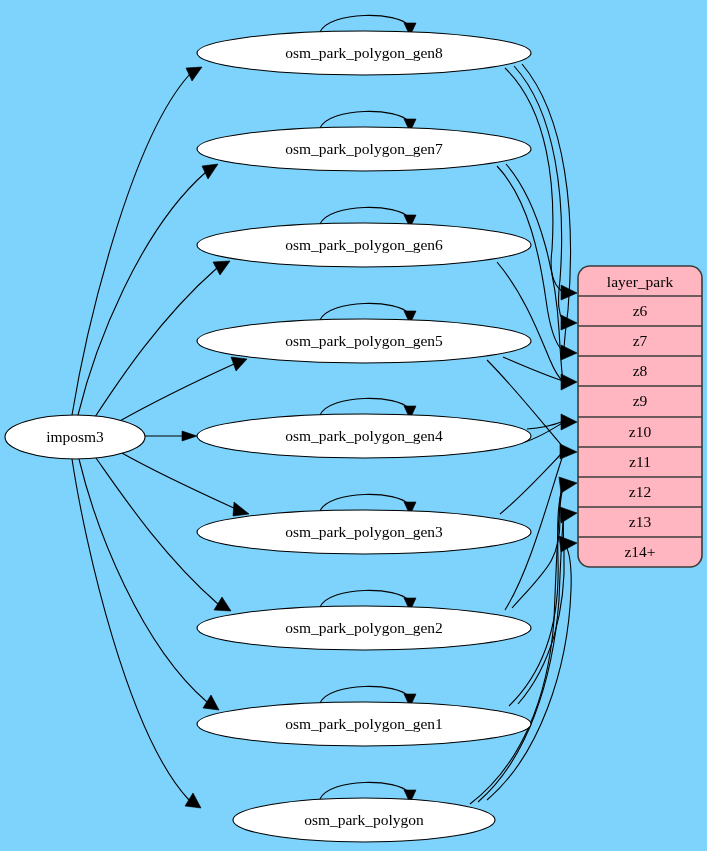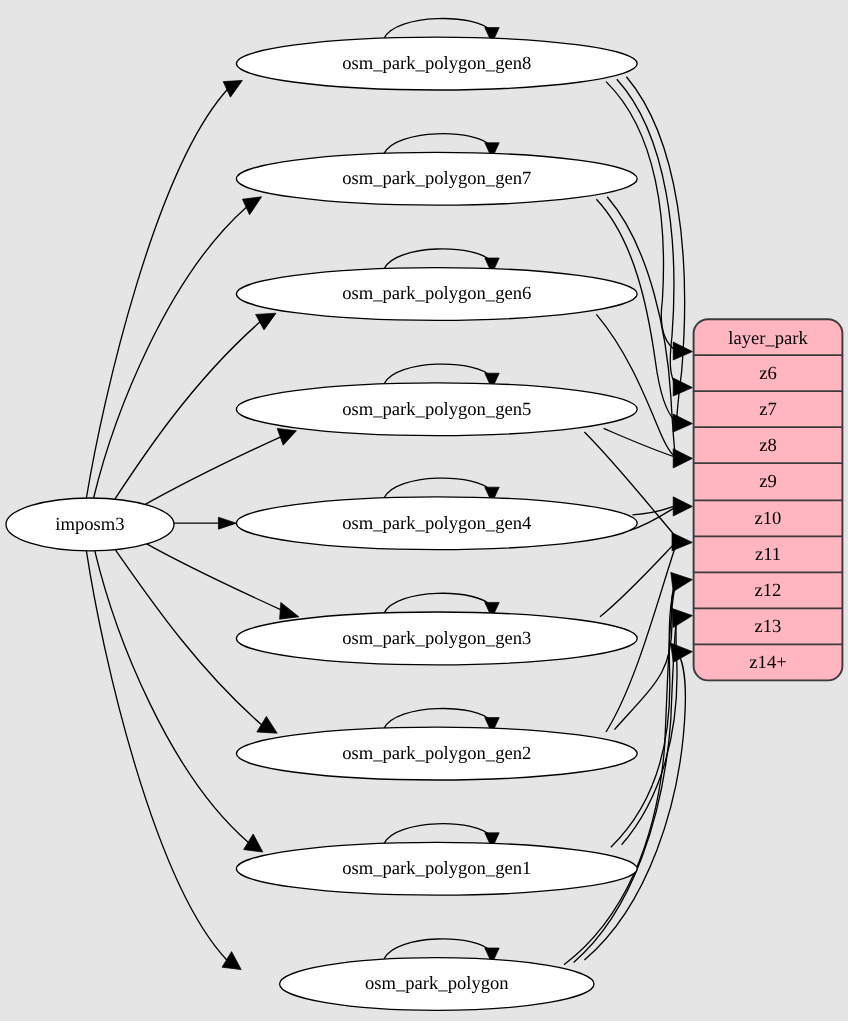--- a/index.html
+++ b/index.html
@@ -4,21 +4,21 @@
 <style>
   html, body {
     margin: 0;
     padding: 0;
     background: #ffffff;
   }
   #canvas-wrap {
     position: relative;
     width: 707px;
     height: 851px;
-    background: #e5e5e5;
+    background: #7dd3fc;
     overflow: hidden;
   }
   svg.graph {
     position: absolute;
     top: 0;
     left: 0;
     width: 707px;
     height: 851px;
     font-family: "Liberation Serif", "DejaVu Serif", serif;
   }

